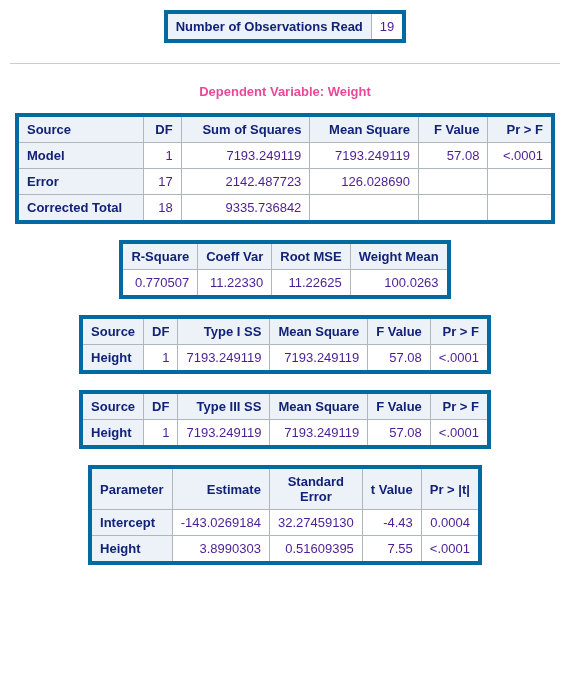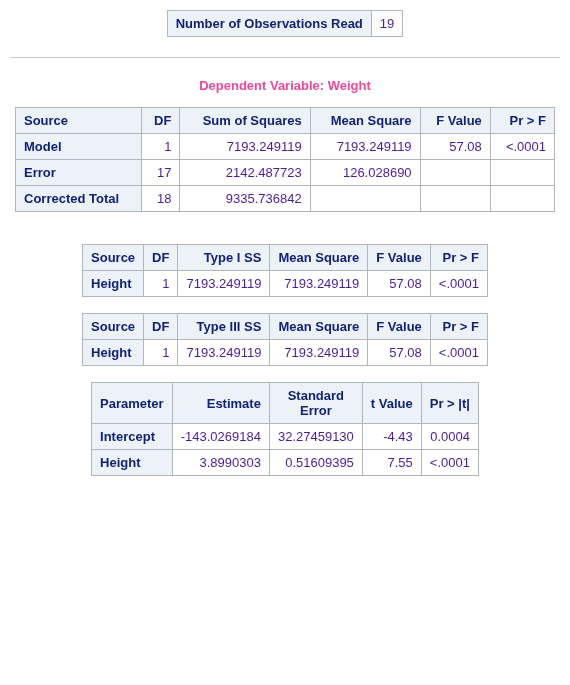--- a/index.html
+++ b/index.html
@@ -11,21 +11,21 @@
     width: 570px;
     box-sizing: border-box;
     color: #112277;
   }
   table {
     border-collapse: collapse;
     margin: 0 auto 10px auto;
     background: #ffffff;
   }
   table.bordered {
-    border: 1px solid #0369a1;
+    border: 4px solid #0369a1;
   }
   table.bordered th, table.bordered td {
     border: 1px solid #b0b7bb;
     padding: 5px 8px;
     white-space: nowrap;
   }
   th, .rowheader {
     background: #edf2f9;
     color: #112277;
     font-weight: bold;
@@ -102,20 +102,32 @@
     <td></td>
     <td></td>
   </tr>
 </tbody>
     </table>
 </div>
 
 <div class="block">
 <table class="bordered">
   <tbody>
+        <tr>
+    <th style="text-align:right">R-Square</th>
+    <th style="text-align:right">Coeff Var</th>
+    <th style="text-align:right">Root MSE</th>
+    <th style="text-align:right">Weight Mean</th>
+  </tr>
+  <tr>
+    <td>0.770507</td>
+    <td>11.22330</td>
+    <td>11.22625</td>
+    <td>100.0263</td>
+  </tr>
 </tbody>
     </table>
 </div>
 
 <div class="block">
 <table class="bordered">
   <tbody>
         <tr>
     <th>Source</th>
     <th style="text-align:right">DF</th>

